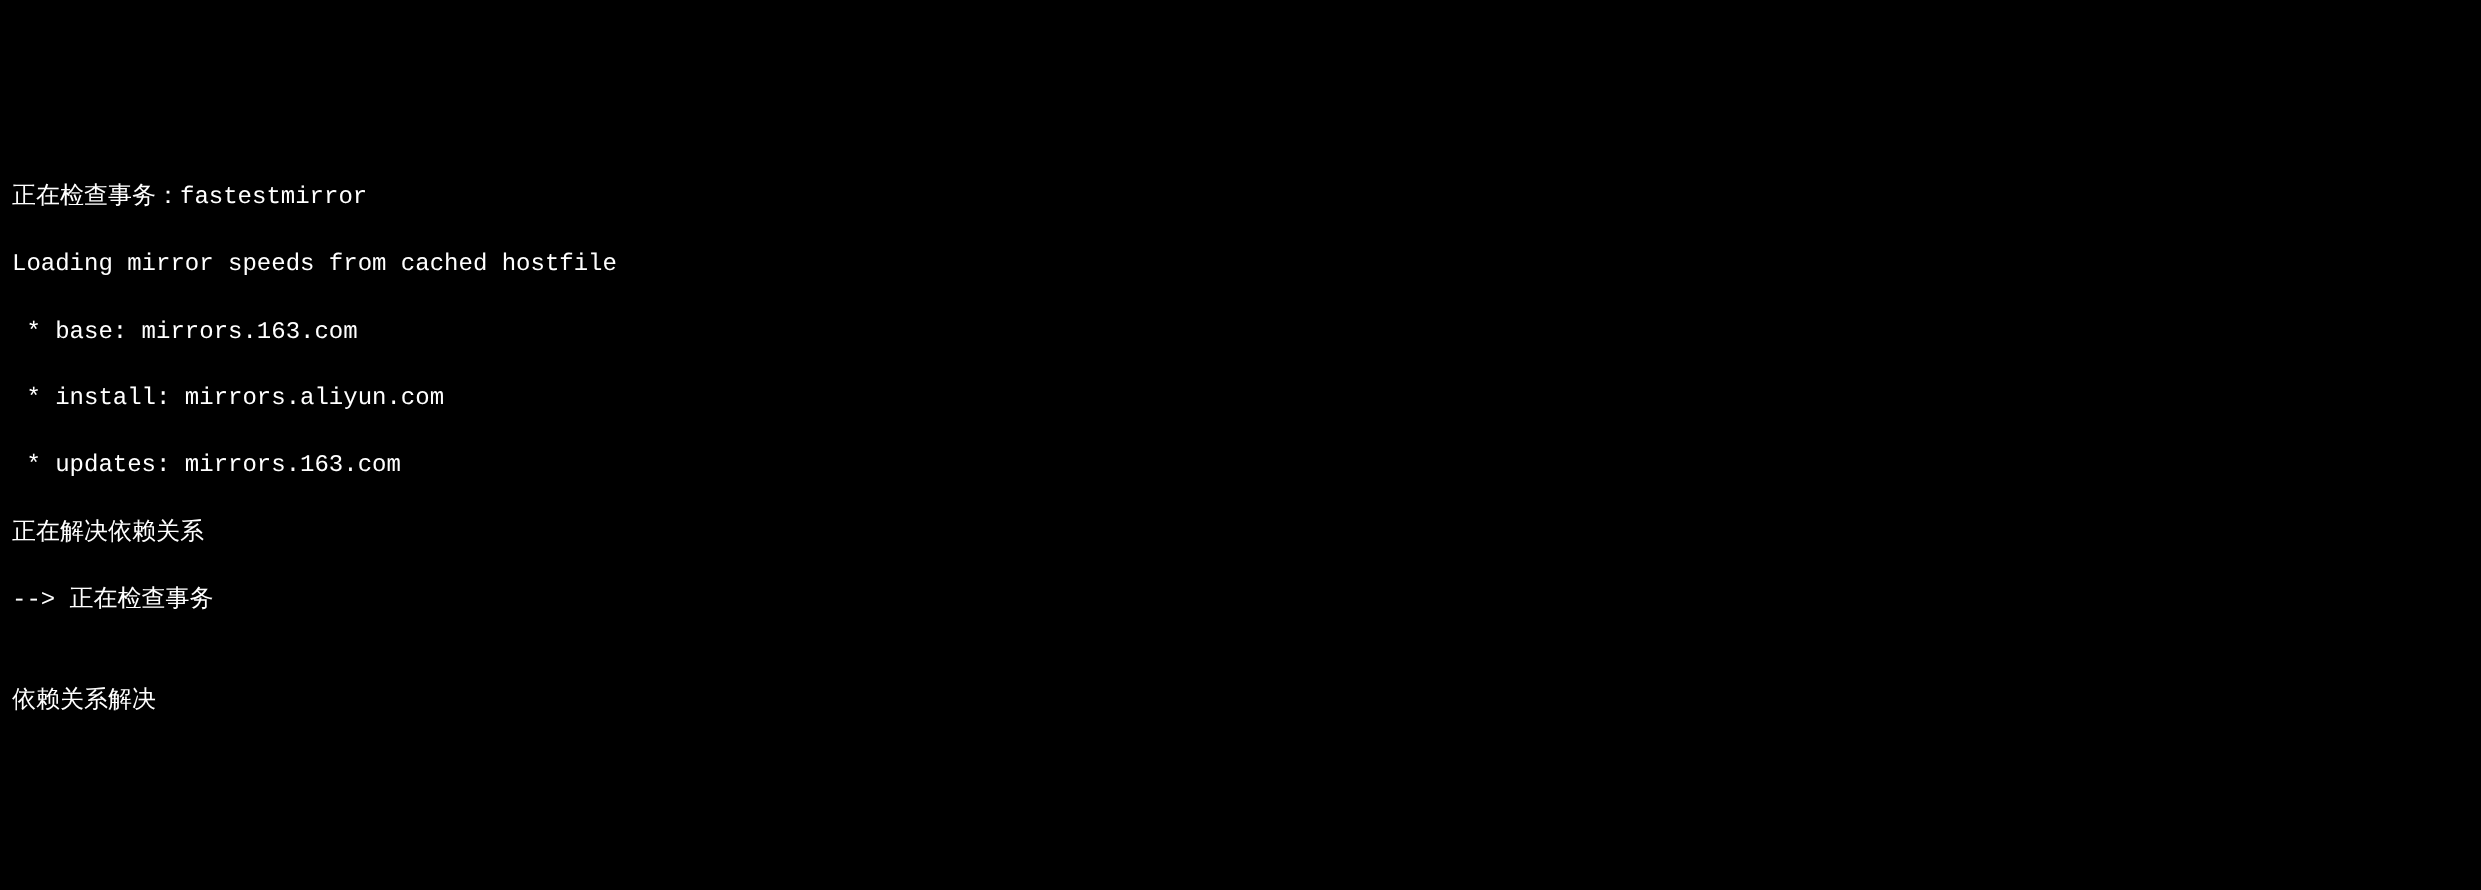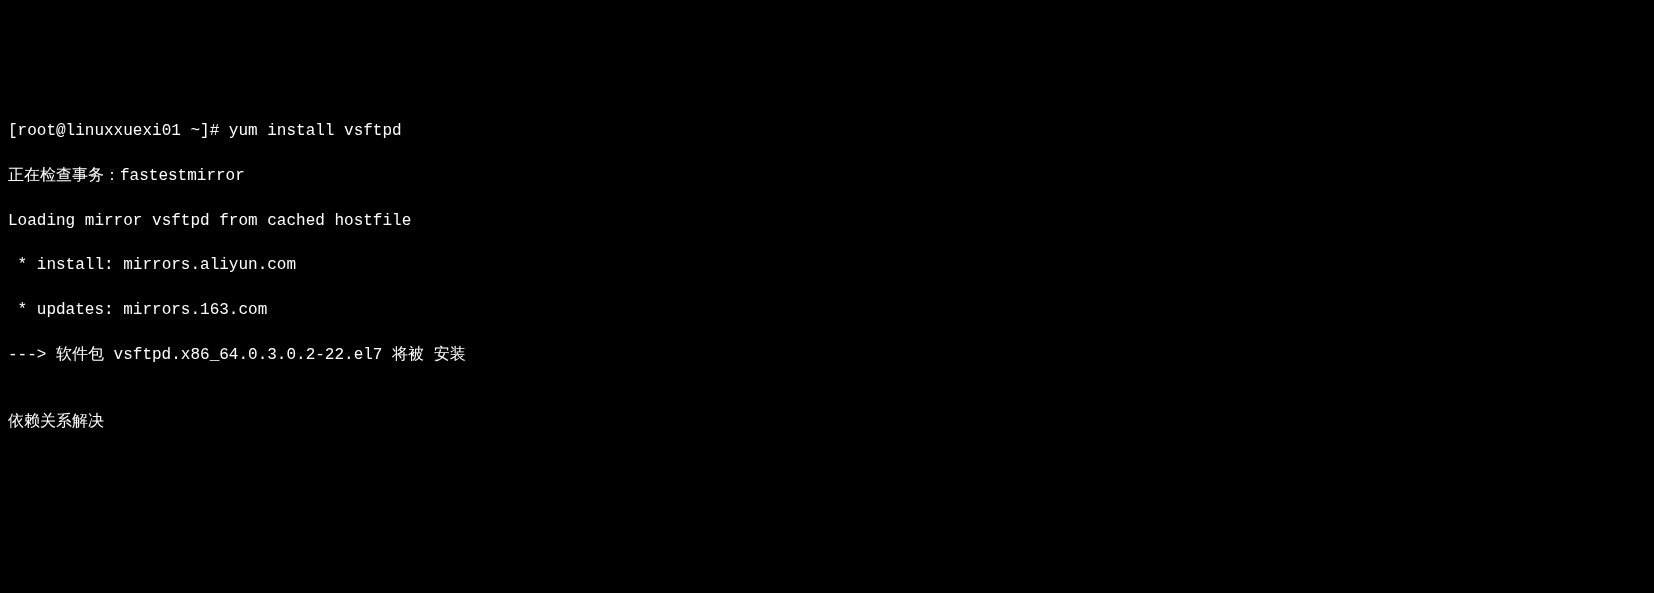--- a/index.html
+++ b/index.html
@@ -23,26 +23,27 @@
     .line {
       display: block;
     }
   </style>
 </head>
 <body>
 
 
 
 <div class="terminal">
-<span class="line"><span>[root@linuxxuexi01 ~]# </span><span>yum install vsftpd</span></span>
 <span class="line">正在检查事务：fastestmirror</span>
-<span class="line">Loading mirror vsftpd from cached hostfile</span>
+<span class="line">Loading mirror speeds from cached hostfile</span>
+<span class="line"> * base: mirrors.163.com</span>
 <span class="line"> * install: mirrors.aliyun.com</span>
 <span class="line"> * updates: mirrors.163.com</span>
-<span class="line">---&gt; 软件包 vsftpd.x86_64.0.3.0.2-22.el7 将被 安装</span>
+<span class="line">正在解决依赖关系</span>
+<span class="line">--&gt; 正在检查事务</span>
 <span class="line"></span>
 <span class="line">依赖关系解决</span>
 <span class="line"></span>
 
 
 
 
 
 
 

